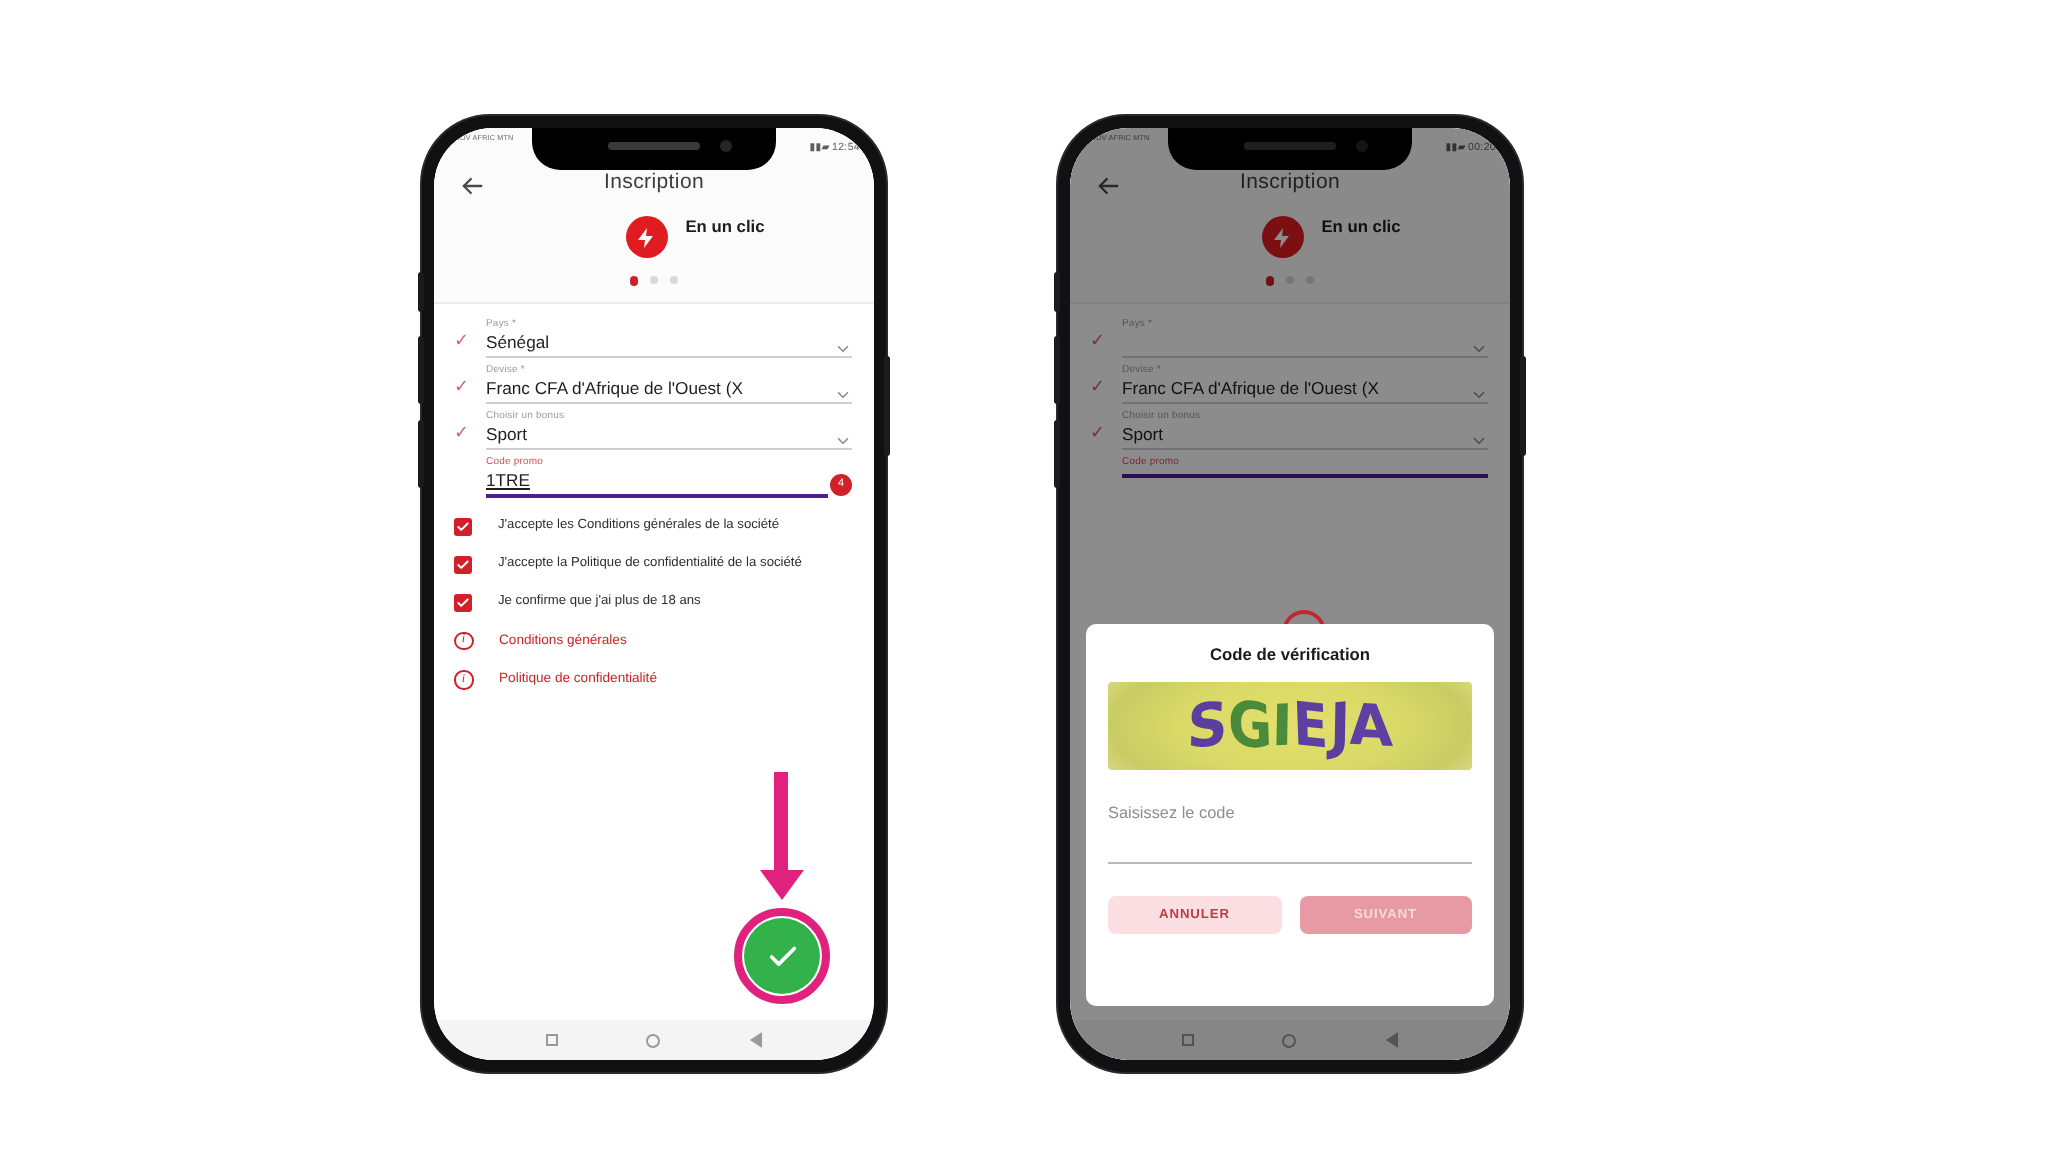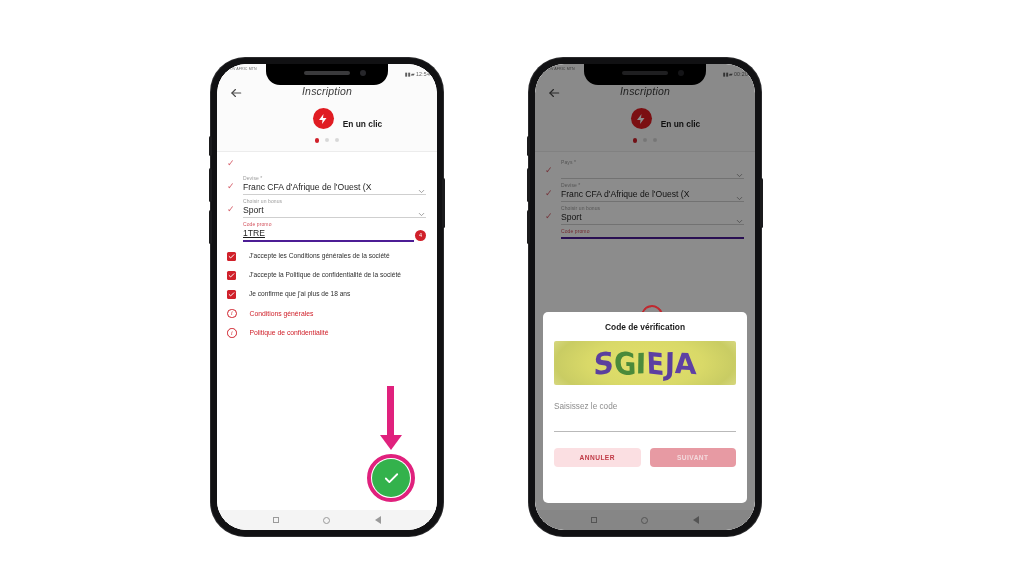--- a/index.html
+++ b/index.html
@@ -136,26 +136,25 @@
     left: 12px;
     top: 22px;
     width: 14px; height: 14px;
   }
   .appbar-title {
     flex: 1;
     text-align: center;
     font-size: 10.5px;
     color: #3d3d3d;
     letter-spacing: 0.2px;
-    font-style: italic;
   }
 
   .brand-row {
     display: flex;
-    align-items: flex-end;
+    align-items: flex-start;
     justify-content: center;
     gap: 9px;
     padding: 8px 0 0 0;
     flex: 0 0 auto;
     margin-left: 41px;
   }
   .brand-badge {
     width: 21px; height: 21px;
     border-radius: 50%;
     background: #e01c22;
@@ -506,20 +505,29 @@
             <div class="dot active"></div>
             <div class="dot"></div>
             <div class="dot"></div>
           </div>
 
           <div class="divider-line"></div>
 
           <div class="form" id="left-form">
               <div class="field">
                 <div class="field-check">✓</div>
+                <div class="field-main">
+                  <div class="field-label">Pays *</div>
+                  <div class="field-value-row">
+                    <div class="field-value">Sénégal</div>
+                    <div class="chev"><svg viewBox="0 0 24 24" width="9" height="9" fill="none" stroke="#8d8d8d" stroke-width="2.2" stroke-linecap="round" stroke-linejoin="round">
+                        <polyline points="6 9 12 15 18 9"></polyline>
+                      </svg></div>
+                  </div>
+                </div>
               </div>
               <div class="field">
                 <div class="field-check">✓</div>
                 <div class="field-main">
                   <div class="field-label">Devise *</div>
                   <div class="field-value-row">
                     <div class="field-value">Franc CFA d'Afrique de l'Ouest (X</div>
                     <div class="chev"><svg viewBox="0 0 24 24" width="9" height="9" fill="none" stroke="#8d8d8d" stroke-width="2.2" stroke-linecap="round" stroke-linejoin="round">
                         <polyline points="6 9 12 15 18 9"></polyline>
                       </svg></div>

